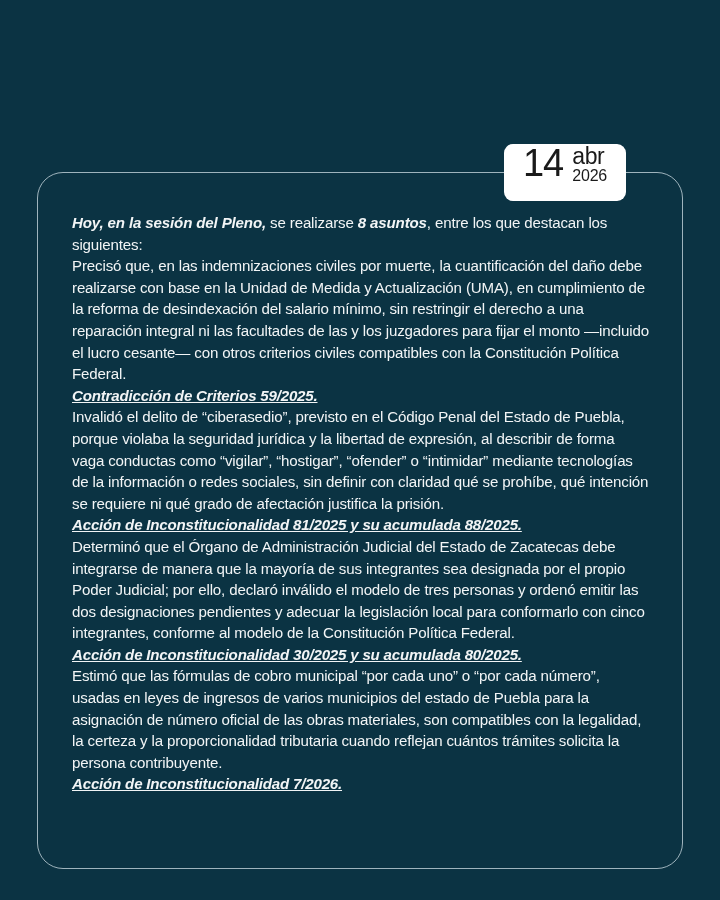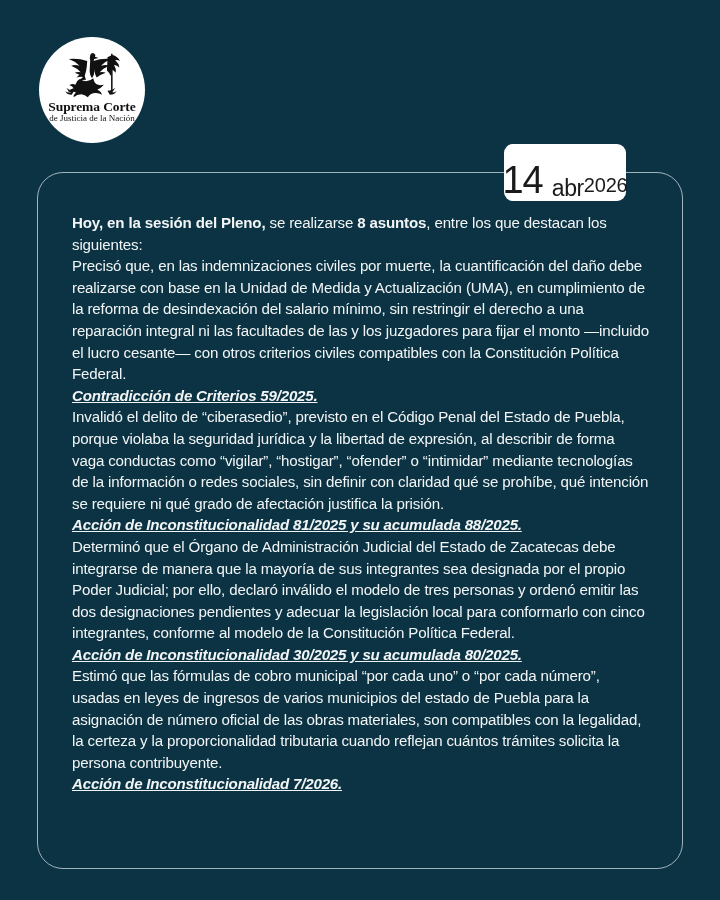--- a/index.html
+++ b/index.html
@@ -87,47 +87,48 @@
   .date-badge {
     position: absolute;
     left: 504px;
     top: 144px;
     width: 122px;
     height: 57px;
     background: #ffffff;
     border-radius: 9px;
     z-index: 5;
     display: flex;
-    align-items: flex-end;
+    align-items: flex-start;
     justify-content: center;
     box-sizing: border-box;
     padding-bottom: 2px;
   }
   .date-day {
     font-size: 38px;
     line-height: 38px;
     color: #1a1a1a;
     font-weight: normal;
     letter-spacing: -1px;
     margin-right: 9px;
   }
   .date-right {
     display: flex;
+    flex-direction: column;
     align-items: flex-start;
     justify-content: center;
-    margin-top: 17px;
+    margin-top: 1px;
   }
   .date-month {
     font-size: 23px;
     line-height: 22px;
     color: #1a1a1a;
     letter-spacing: -0.4px;
   }
   .date-year {
-    font-size: 20px;
+    font-size: 16px;
     line-height: 17px;
     color: #1a1a1a;
     letter-spacing: -0.2px;
   }
 
   
   .card {
     position: absolute;
     left: 37px;
     top: 172px;
@@ -151,61 +152,35 @@
     color: #f2f5f6;
     font-size: 15.1px;
     line-height: 21.6px;
     letter-spacing: -0.15px;
     margin: 0;
   }
   .para + .para {
   }
   .para b {
     font-weight: bold;
+    font-style: italic;
   }
   .cite {
     display: block;
     font-weight: bold;
     font-style: italic;
     letter-spacing: -0.2px;
     text-decoration: underline;
   }
 </style>
 </head>
 <body style="background: rgb(11, 51, 67);">
 
 <div class="header">
 
-  <div class="logo-badge">
-    <svg class="logo-emblem" viewBox="0 0 120 84" aria-hidden="true">
-      <g fill="#111111">
-
-        <rect x="92" y="8" width="2.6" height="66"></rect>
-
-        <path d="M95 10 q9 3 12 10 q-4 -2 -8 -1 q6 5 7 12 q-5 -4 -9 -4 q4 6 3 13 q-4 -5 -8 -6 q2 6 -1 11 q-2 -6 -6 -9 q1 -14 1 -22 q4 -3 9 -4z"></path>
-
-        <path d="M52 20 q-16 -5 -31 -3 q11 4 18 11 q-8 -2 -14 0 q10 4 16 11 q-6 -1 -10 1 q9 3 15 8 q5 -8 6 -28z"></path>
-
-        <path d="M62 20 q16 -5 31 -3 q-11 4 -18 11 q8 -2 14 0 q-10 4 -16 11 q6 -1 10 1 q-9 3 -15 8 q-5 -8 -6 -28z"></path>
-
-        <path d="M57 12 q4 -4 7 0 q1 4 -1 7 l1 18 q0 7 -4 12 q-4 -5 -4 -12 l1 -18 q-2 -3 0 -7z"></path>
-
-        <path d="M57 10 q3 -5 7 -2 q3 2 1 5 l6 2 l-7 2 q-4 1 -7 -2z"></path>
-
-        <path d="M46 40 q-8 2 -12 8 q6 -2 11 -1 q-5 3 -6 8 q6 -4 11 -3z"></path>
-
-        <path d="M40 50 q-6 3 -8 10 q-5 -3 -10 1 q5 1 7 5 q-6 1 -9 6 q8 -2 13 1 q-4 3 -4 8 q6 -5 13 -5 q6 1 11 5 q4 -6 11 -7 q7 -1 13 3 q-2 -6 -8 -9 q6 -2 11 -8 q-8 2 -13 -1 q-4 -4 -5 -10 q-5 5 -12 5 q-7 0 -10 -4z"></path>
-
-        <path d="M30 70 q-8 0 -13 -5 q2 6 8 8 q-6 1 -10 -2 q3 6 11 6z"></path>
-        <path d="M86 70 q8 0 13 -5 q-2 6 -8 8 q6 1 10 -2 q-3 6 -11 6z"></path>
-      </g>
-    </svg>
-    <div class="logo-text-1">Suprema Corte</div>
-    <div class="logo-text-2">de Justicia de la Nación</div>
-  </div>
 
 </div>
 
 <div class="date-badge">
   <span class="date-day">14</span>
   <span class="date-right">
     <span class="date-month">abr</span>
     <span class="date-year">2026</span>
   </span>
 </div>

